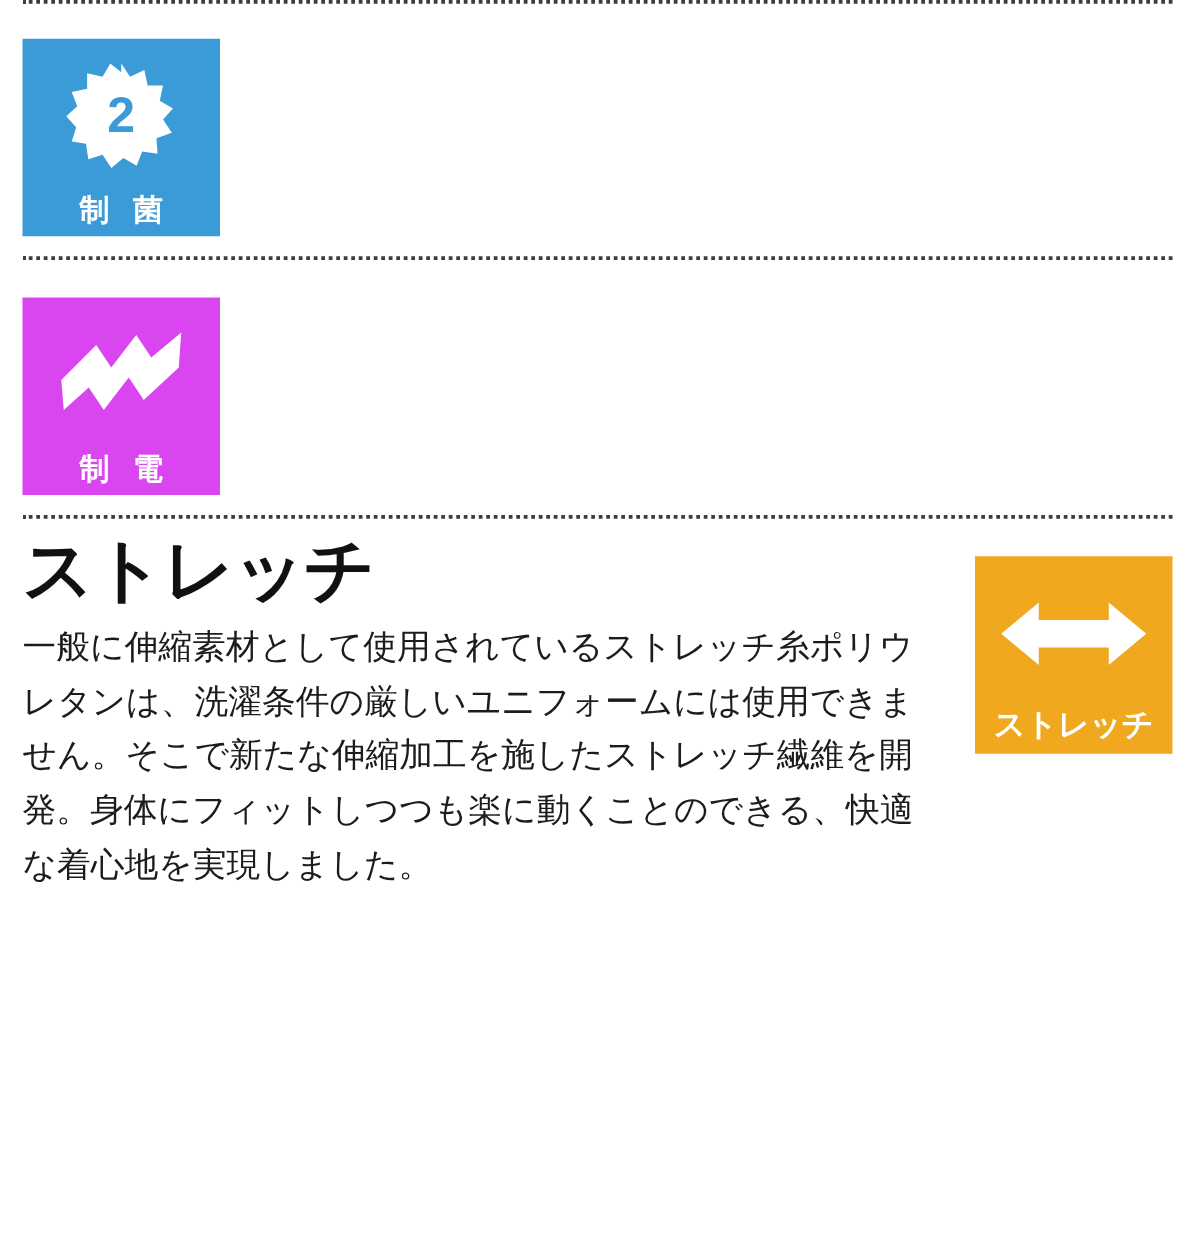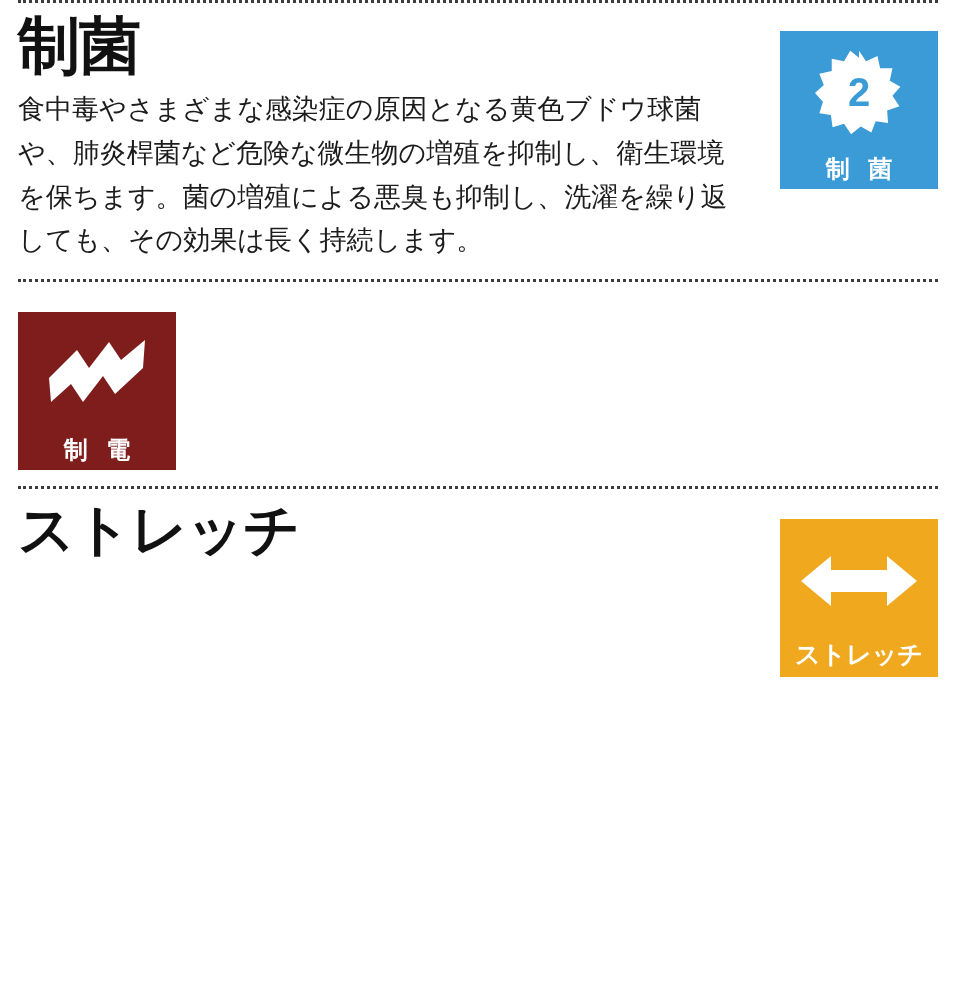--- a/index.html
+++ b/index.html
@@ -75,21 +75,21 @@
     height: 158px;
     margin-top: 22px;
     position: relative;
     display: flex;
     flex-direction: column;
     align-items: center;
     justify-content: flex-start;
     box-sizing: border-box;
   }
   .badge-blue { background: #3b9bd7; }
-  .badge-orange { background: #7f1d1d; }
+  .badge-orange { background: #d946ef; }
   .badge-amber { background: #f0a81e; }
 
   .badge-label {
     position: absolute;
     bottom: 8px;
     left: 0;
     right: 0;
     text-align: center;
     color: #ffffff;
     font-size: 24px;
@@ -143,24 +143,20 @@
 </style>
 </head>
 <body>
 
 <div class="page">
 
   <div class="divider"></div>
 
   <section class="feature" id="feat-0">
     <div class="feature-inner">
-      <div class="feature-text">
-        <h2 class="feature-title">制菌</h2>
-        <p class="feature-body">食中毒やさまざまな感染症の原因となる黄色ブドウ球菌や、肺炎桿菌など危険な微生物の増殖を抑制し、衛生環境を保ちます。菌の増殖による悪臭も抑制し、洗濯を繰り返しても、その効果は長く持続します。</p>
-      </div>
       <div class="badge badge-blue">
         <div class="badge-art">
           <div class="starburst">
             <svg width="88" height="88" viewBox="0 0 100 100" aria-hidden="true">
               <polygon fill="#ffffff" points="50,2 58,14 71,8 74,22 88,22 85,36 97,43 88,53 96,65 82,70 83,84 69,82 64,95 52,88 41,97 33,85 20,89 18,75 5,73 9,60 0,50 10,41 5,28 19,25 19,11 33,14 40,2 50,10"></polygon>
             </svg>
             <span class="num">2</span>
           </div>
         </div>
         <div class="badge-label">制 菌</div>
@@ -184,20 +180,21 @@
       </div>
     </div>
   </section>
 
   <div class="divider"></div>
 
   <section class="feature" id="feat-2">
     <div class="feature-inner">
       <div class="feature-text">
         <h2 class="feature-title small">ストレッチ</h2>
+        <p class="feature-body">一般に伸縮素材として使用されているストレッチ糸ポリウレタンは、洗濯条件の厳しいユニフォームには使用できません。そこで新たな伸縮加工を施したストレッチ繊維を開発。身体にフィットしつつも楽に動くことのできる、快適な着心地を実現しました。</p>
       </div>
       <div class="badge badge-amber">
         <div class="badge-art">
           <div class="arrow">
             <svg width="120" height="58" viewBox="0 0 120 58" aria-hidden="true">
               <polygon fill="#ffffff" points="2,29 32,4 32,18 88,18 88,4 118,29 88,54 88,40 32,40 32,54"></polygon>
             </svg>
           </div>
         </div>
         <div class="badge-label tight">ストレッチ</div>

